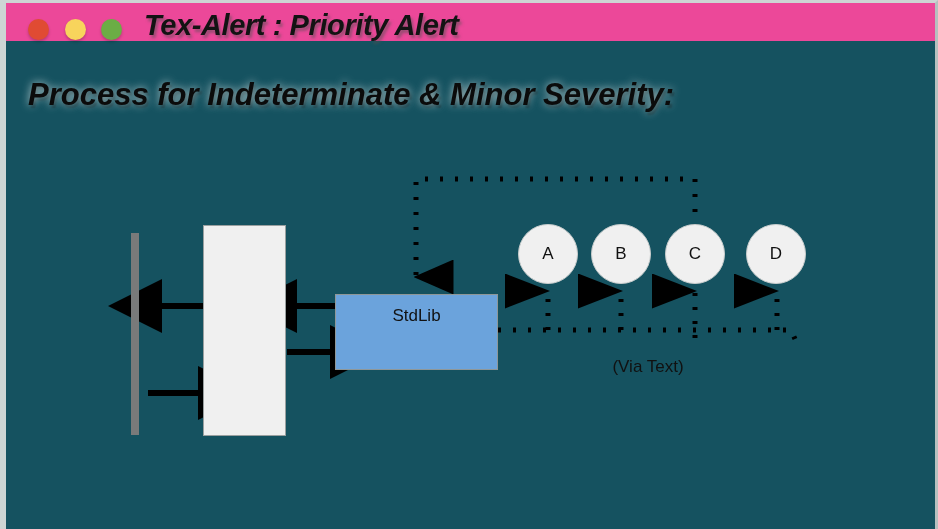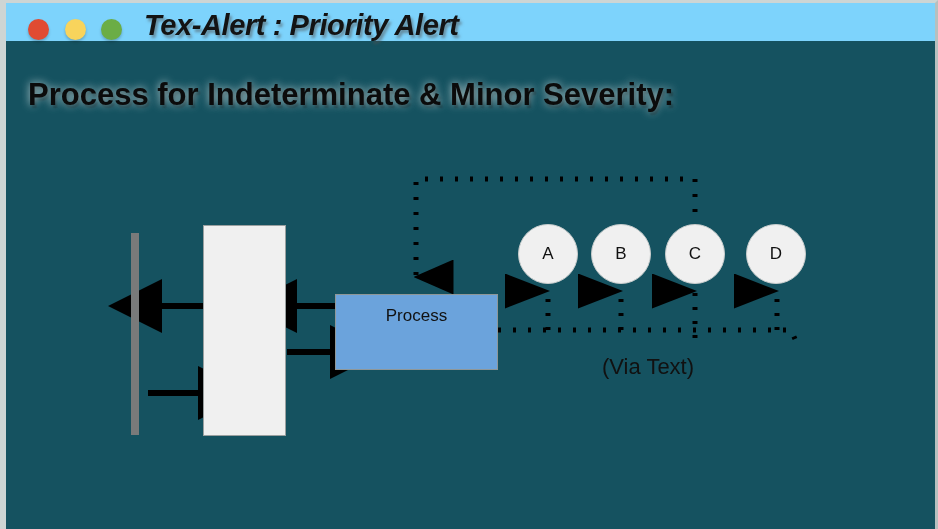--- a/index.html
+++ b/index.html
@@ -26,21 +26,21 @@
     border-right: 3px solid #b6c0bf;
     overflow: hidden;
   }
 
   
   #titlebar {
     position: absolute;
     left: 0; top: 0;
     width: 100%;
     height: 38px;
-    background: #7dd3fc;
+    background: #ec4899;
     box-sizing: border-box;
   }
   .light {
     position: absolute;
     top: 16px;
     width: 21px;
     height: 21px;
     border-radius: 50%;
     box-shadow: 0 2px 3px rgba(0,0,0,0.22);
   }
@@ -71,20 +71,21 @@
     bottom: 0;
     background: #155260;
   }
 
   #slide-heading {
     position: absolute;
     left: 22px;
     top: 28px;
     font-size: 31px;
     font-weight: bold;
+    font-style: italic;
     color: #0b0b0b;
     white-space: nowrap;
     text-shadow: 0 0 9px rgba(215,228,228,0.85), 2px 3px 2px rgba(0,0,0,0.30);
   }
 
   
   #diagram {
     position: absolute;
     left: 0;
     top: 0;
@@ -157,21 +158,21 @@
   }
   #circle-a { left: 512px; top: 175px; }
   #circle-b { left: 585px; top: 175px; }
   #circle-c { left: 659px; top: 175px; }
   #circle-d { left: 740px; top: 175px; }
 
   #via-text-label {
     left: 567px;
     top: 307px;
     width: 150px;
-    font-size: 22px;
+    font-size: 17px;
   }
 
   svg#wires {
     position: absolute;
     left: 0; top: 0;
     width: 938px;
     height: 483px;
     overflow: visible;
   }
 </style>
@@ -226,21 +227,21 @@
         <line x1="689" y1="289" x2="689" y2="242" stroke="#000" stroke-width="5" stroke-dasharray="3 11" marker-end="url(#dot-arrow-up)"></line>
         <line x1="771" y1="281" x2="771" y2="242" stroke="#000" stroke-width="5" stroke-dasharray="3 11" marker-end="url(#dot-arrow-up)"></line>
       </svg>
 
       <div id="left-bar"></div>
 
       <div id="server-box"></div>
 
       <div id="stdlib-box"></div>
       <div class="node-label" id="stdlib-label">
-        <div>Process</div>
+        <div>StdLib</div>
       </div>
 
       <div class="circle" id="circle-a">A</div>
       <div class="circle" id="circle-b">B</div>
       <div class="circle" id="circle-c">C</div>
       <div class="circle" id="circle-d">D</div>
 
       <div class="node-label" id="via-text-label">(Via Text)</div>
 
     </div>

